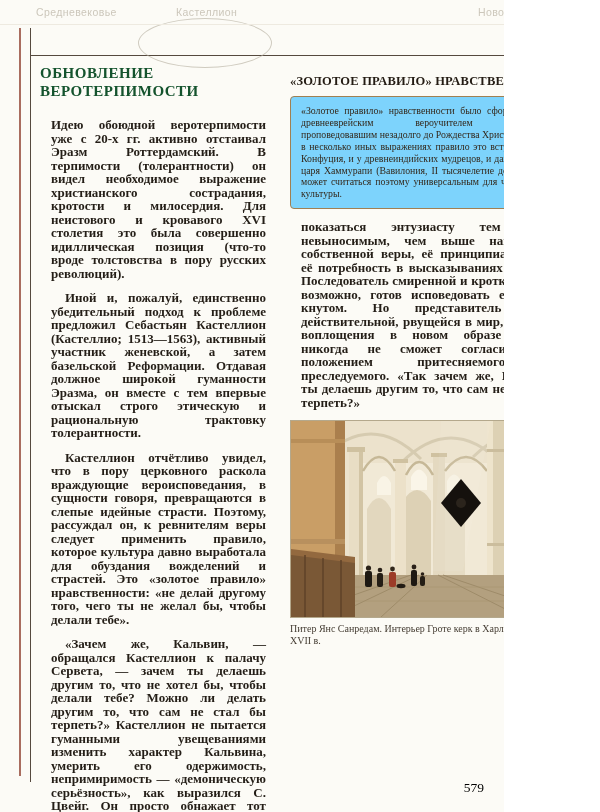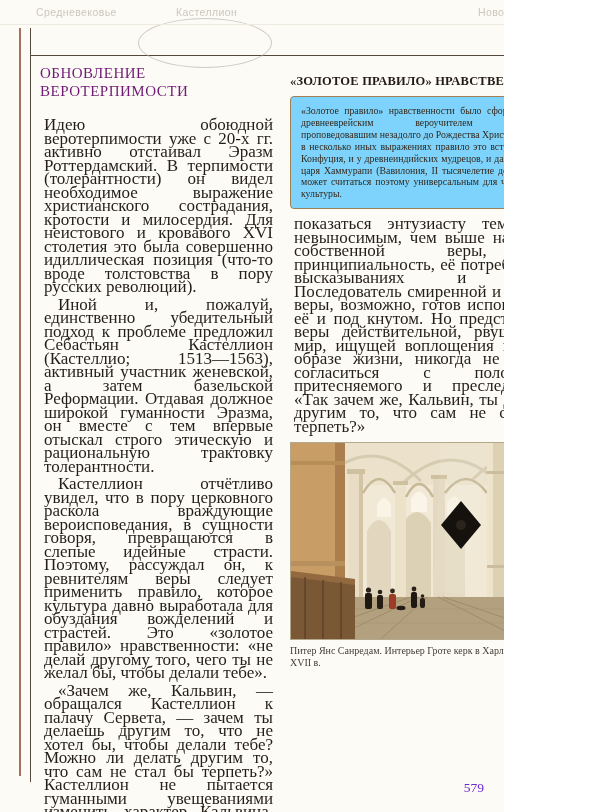--- a/index.html
+++ b/index.html
@@ -26,45 +26,46 @@
   .tab.t3{left:478px;}
   .tab.active{
     left:286px;top:0;width:136px;height:24px;line-height:24px;text-align:center;
     background:#35261c;color:#f3ede2;border-radius:5px 5px 0 0;font-size:10.5px;
   }
   
   .col-left{position:absolute;left:40px;top:64px;width:237px;}
   .col-right{position:absolute;left:290px;top:74px;width:278px;}
   h1.title{
     margin:0 0 18px 0;width:180px;
-    font-size:15px;line-height:18px;font-weight:normal;color:#701a75;letter-spacing:.5px;
+    font-size:15px;line-height:18px;font-weight:bold;color:#14532d;letter-spacing:.5px;
   }
   h2.title{
     margin:0 0 7px 0;font-size:12.5px;line-height:15px;font-weight:bold;color:#241c14;letter-spacing:.2px;
   }
   .body-par{
-    margin:4px;font-size:17px;line-height:13.5px;text-align:justify;color:#241e17;
+    margin:11px;font-size:13px;line-height:13.5px;text-align:justify;color:#241e17;
     hyphens:auto;
+    font-weight:bold;
   }
   .body-par.indent{text-indent:14px;}
   .infobox{
     background:#7dd3fc;border:1px solid #a08052;border-radius:4px;
     padding:8px 10px;margin:0 0 8px 0;color:#33281b;
   }
   .infobox p{
     margin:0;font-size:9.8px;line-height:11.9px;text-align:justify;hyphens:auto;
   }
   .infobox p.indent{text-indent:12px;}
   .painting-wrap{margin-top:9px;width:276px;border:1px solid #b4a88c;line-height:0;background:#ece2cc;}
   .caption{
     margin-top:5px;font-size:10px;line-height:11.5px;color:#46healthy;
     color:#453d33;
   }
   .page-number{
-    position:absolute;right:20px;bottom:16px;font-size:13.5px;color:#6d28d9;
+    position:absolute;right:20px;bottom:16px;font-size:13.5px;color:#000000;
     font-family:"Liberation Serif", serif;
   }
 </style>
 </head>
 <body>
 
 <div class="page">
 
   <div class="rule-red"></div>
   <div class="rule-vert"></div>

